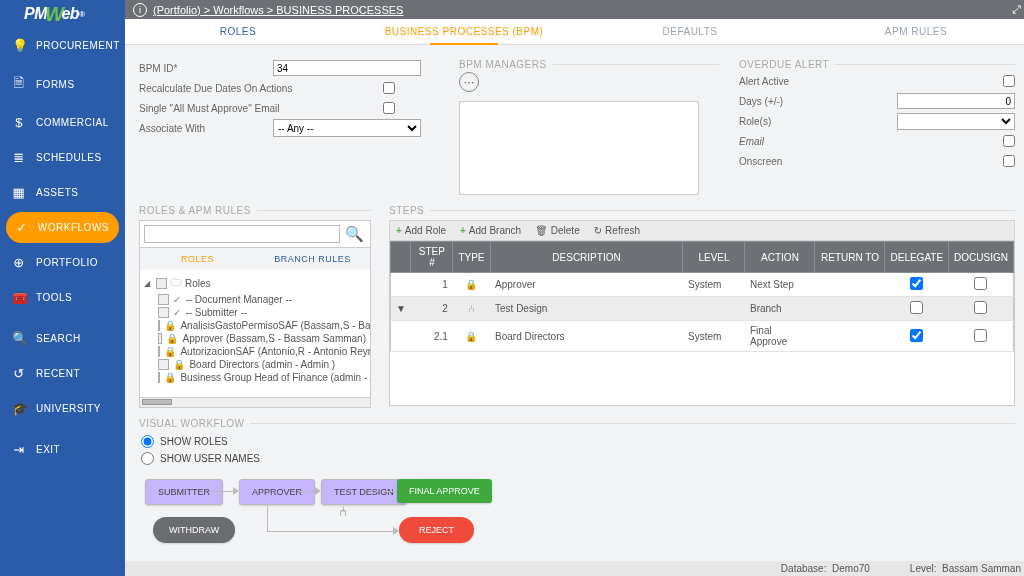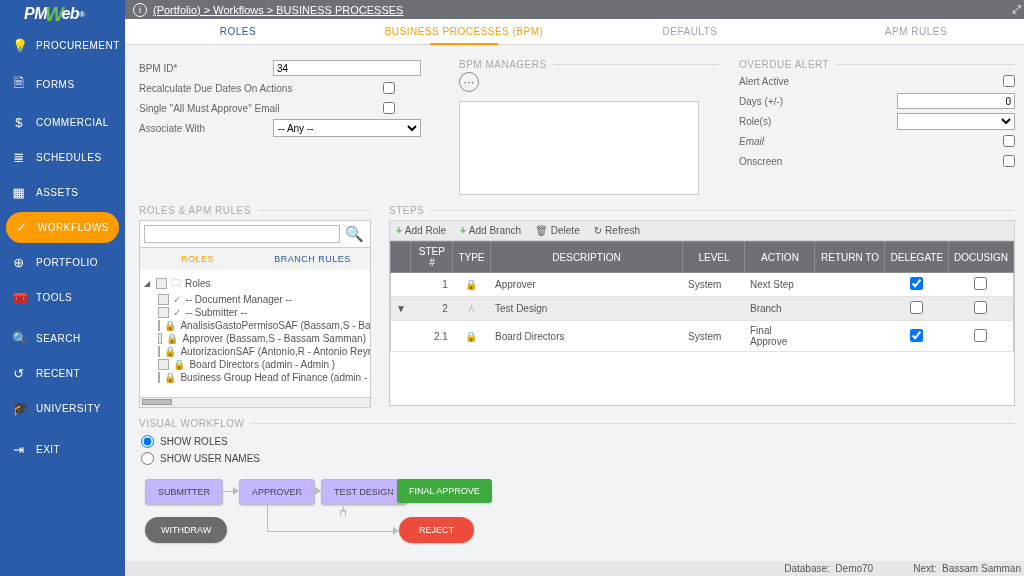--- a/index.html
+++ b/index.html
@@ -382,33 +382,33 @@
           <label>
               <input type="radio" name="vw" style="">
               <span>SHOW USER NAMES</span>
             </label>
         </div>
         <div class="vw">
           <div class="node" style="left:6px; top:6px;">SUBMITTER</div>
           <div class="node" style="left:100px; top:6px;">APPROVER</div>
           <div class="node" style="left:182px; top:6px;">TEST DESIGN</div>
           <div class="node green" style="left:258px; top:6px;">FINAL APPROVE</div>
-          <div class="node dark" style="left:6px; top:44px;">WITHDRAW</div>
+          <div class="node dark" style="left:14px; top:44px;">WITHDRAW</div>
           <div class="node red" style="left:260px; top:44px;">REJECT</div>
           <div class="conn" style="left:70px; top:18px; width:28px;"></div>
           <div class="arrow" style="left:94px; top:14px;"></div>
           <div class="conn" style="left:160px; top:18px; width:20px;"></div>
           <div class="arrow" style="left:176px; top:14px;"></div>
           <div class="conn" style="left:246px; top:18px; width:12px;"></div>
           <div class="connv" style="left:128px; top:28px; height:30px;"></div>
           <div class="conn" style="left:128px; top:58px; width:130px;"></div>
           <div class="arrow" style="left:254px; top:54px;"></div>
           <div class="fork" style="left:200px; top:30px;">⑃</div>
         </div>
       </div>
     </div>
 
     <div class="footer">
       <span><span>Database:</span>&nbsp;&nbsp;<span>Demo70</span></span>
-      <span><span>Next:</span>&nbsp;&nbsp;<span>Bassam Samman</span></span>
+      <span><span>Level:</span>&nbsp;&nbsp;<span>Bassam Samman</span></span>
     </div>
   </div>
 </div>
 
 </body></html>

